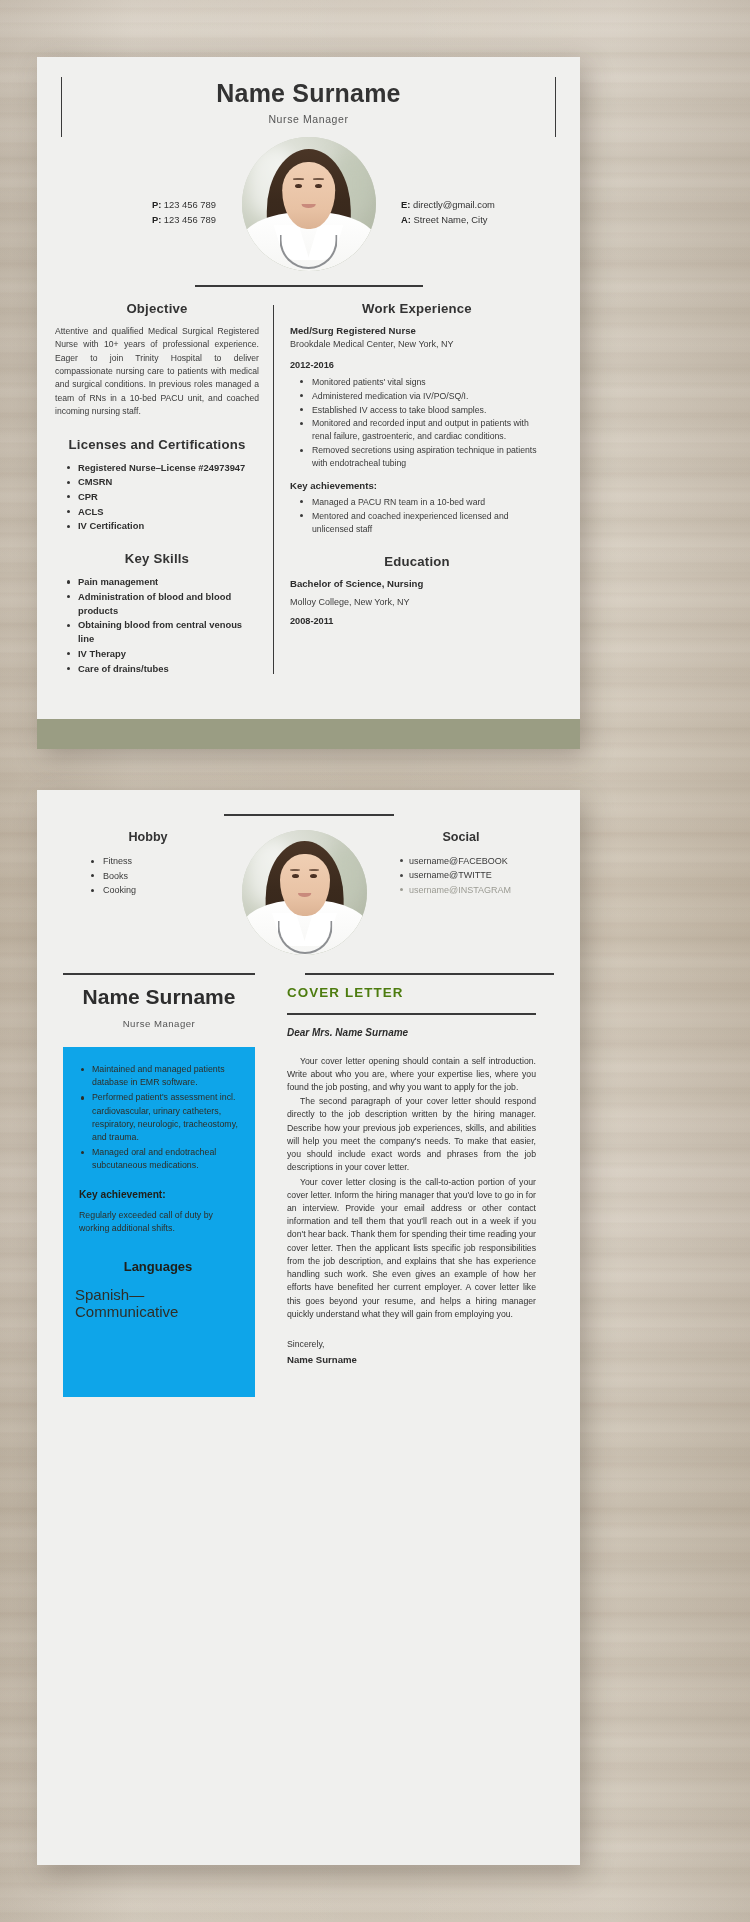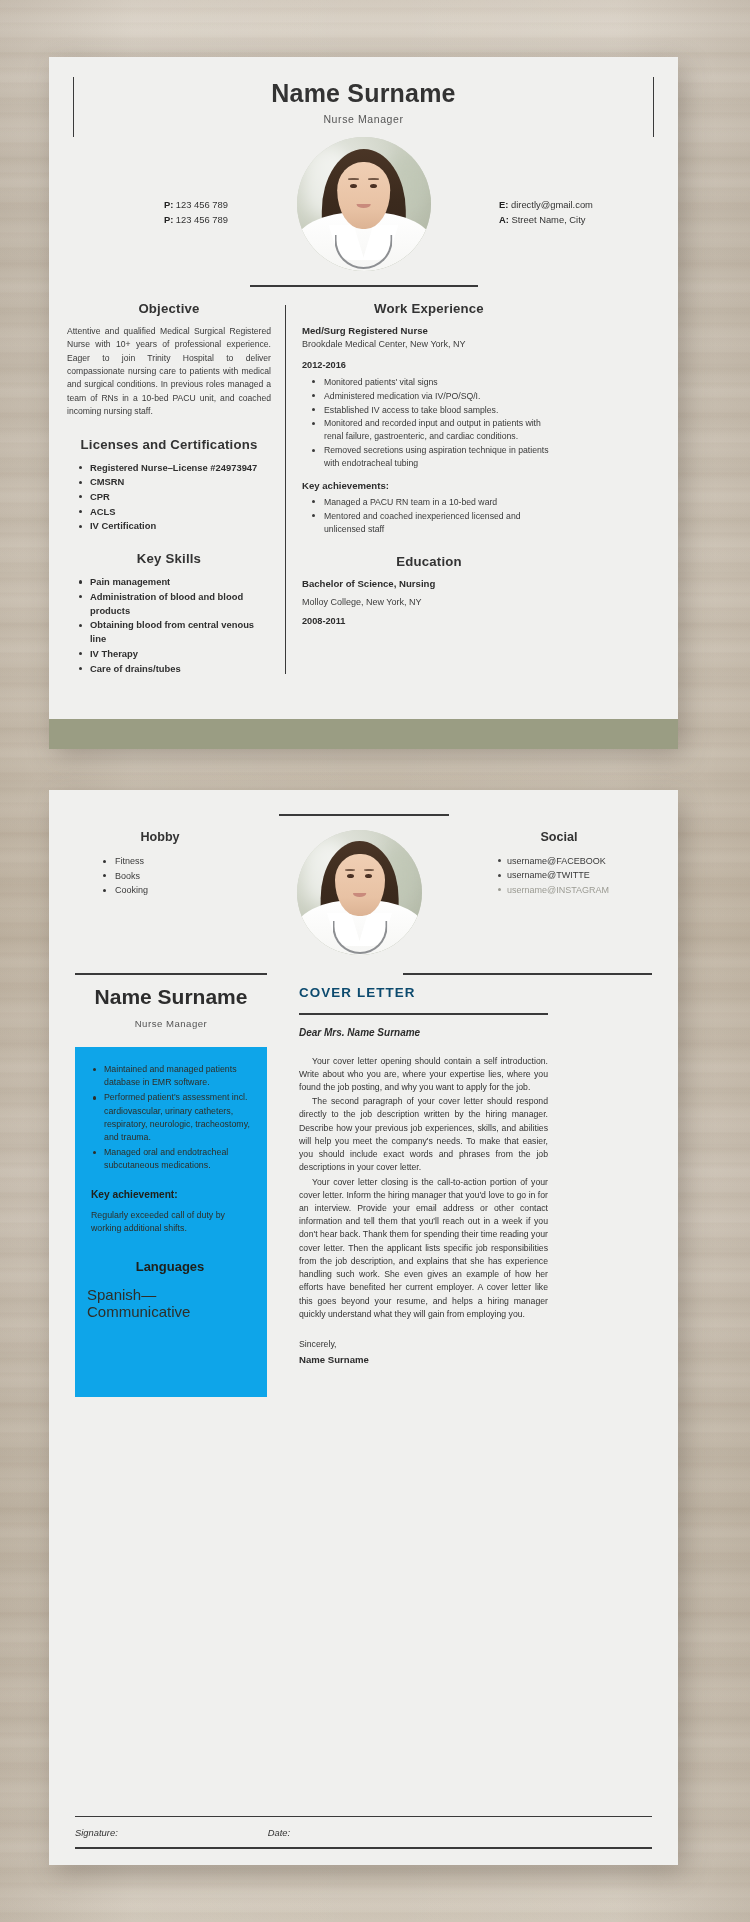--- a/index.html
+++ b/index.html
@@ -44,24 +44,23 @@
     background:
       linear-gradient(90deg, rgba(80,60,40,0.10) 0%, rgba(255,255,255,0.05) 18%,
                       rgba(255,255,255,0.00) 50%, rgba(255,255,255,0.05) 82%,
                       rgba(80,60,40,0.10) 100%);
   }
 
   
   .page {
     position: absolute;
     left: 37px;
-    width: 629px;
+    width: 543px;
     background: #f0f0ee;
     box-shadow: 6px 8px 26px rgba(60,48,36,0.30);
-    margin-left: 12px;
   }
   #page-one  { top: 57px;  height: 692px; }
   #page-two  { top: 790px; height: 1075px; }
 
   .page-inner { position: relative; width: 100%; height: 100%; }
 
   
   .p1-header { padding-top: 22px; position: relative; }
   .p1-rule-left, .p1-rule-right {
     position: absolute; top: 20px; width: 1px; height: 60px; background: #3a3a3a;
@@ -271,21 +270,21 @@
     content: ""; position: absolute; left: 2px; top: 5px;
     width: 3.2px; height: 3.2px; border-radius: 50%; background: #2e2e28;
   }
   .olive-head { font-size: 10.2px; font-weight: bold; color: #20201b; margin: 16px 0 9px 4px; }
   .olive-text { font-size: 8.8px; line-height: 1.5; color: #2e2e28; padding-left: 4px; }
   .lang-title { text-align: center; font-size: 13px; font-weight: bold; color: #20201b; margin: 24px 0 12px; }
   .lang-item { text-align: left; font-size: 15px; color: #2e2e28; }
 
   .cover-label {
     font-size: 13.4px; font-weight: bold; letter-spacing: 1.1px;
-    color: #0c4a6e;
+    color: #4d7c0f;
   }
   .cover-underline { width: 100%; height: 1.6px; background: #3a3a3a; margin-top: 13px; }
   .salutation { font-size: 10px; font-weight: bold; font-style: italic; color: #2d2d2d; margin-top: 12px; }
 
   .letter-body { margin-top: 17px; }
   .letter-body p {
     font-size: 8.7px; line-height: 1.52; color: #333; text-align: justify;
     text-indent: 13px; margin-bottom: 1px;
   }
   .sign-off { font-size: 8.7px; color: #333; margin-top: 18px; }
@@ -488,22 +487,14 @@
           <p>Your cover letter opening should contain a self introduction. Write about who you are, where your expertise lies, where you found the job posting, and why you want to apply for the job.</p>
           <p>The second paragraph of your cover letter should respond directly to the job description written by the hiring manager. Describe how your previous job experiences, skills, and abilities will help you meet the company's needs. To make that easier, you should include exact words and phrases from the job descriptions in your cover letter.</p>
           <p>Your cover letter closing is the call-to-action portion of your cover letter. Inform the hiring manager that you'd love to go in for an interview. Provide your email address or other contact information and tell them that you'll reach out in a week if you don't hear back. Thank them for spending their time reading your cover letter. Then the applicant lists specific job responsibilities from the job description, and explains that she has experience handling such work. She even gives an example of how her efforts have benefited her current employer. A cover letter like this goes beyond your resume, and helps a hiring manager quickly understand what they will gain from employing you.</p>
         </div>
 
         <div class="sign-off">Sincerely,</div>
         <div class="sign-name">Name Surname</div>
       </div>
     </div>
 
-    <div class="sig-block">
-      <div class="sig-top"></div>
-      <div class="sig-row">
-        <div class="sig-cell">Signature:</div>
-        <div class="sig-cell sig-date">Date:</div>
-      </div>
-      <div class="sig-bottom"></div>
-    </div>
   </div>
 </div>
 
 </body></html>

